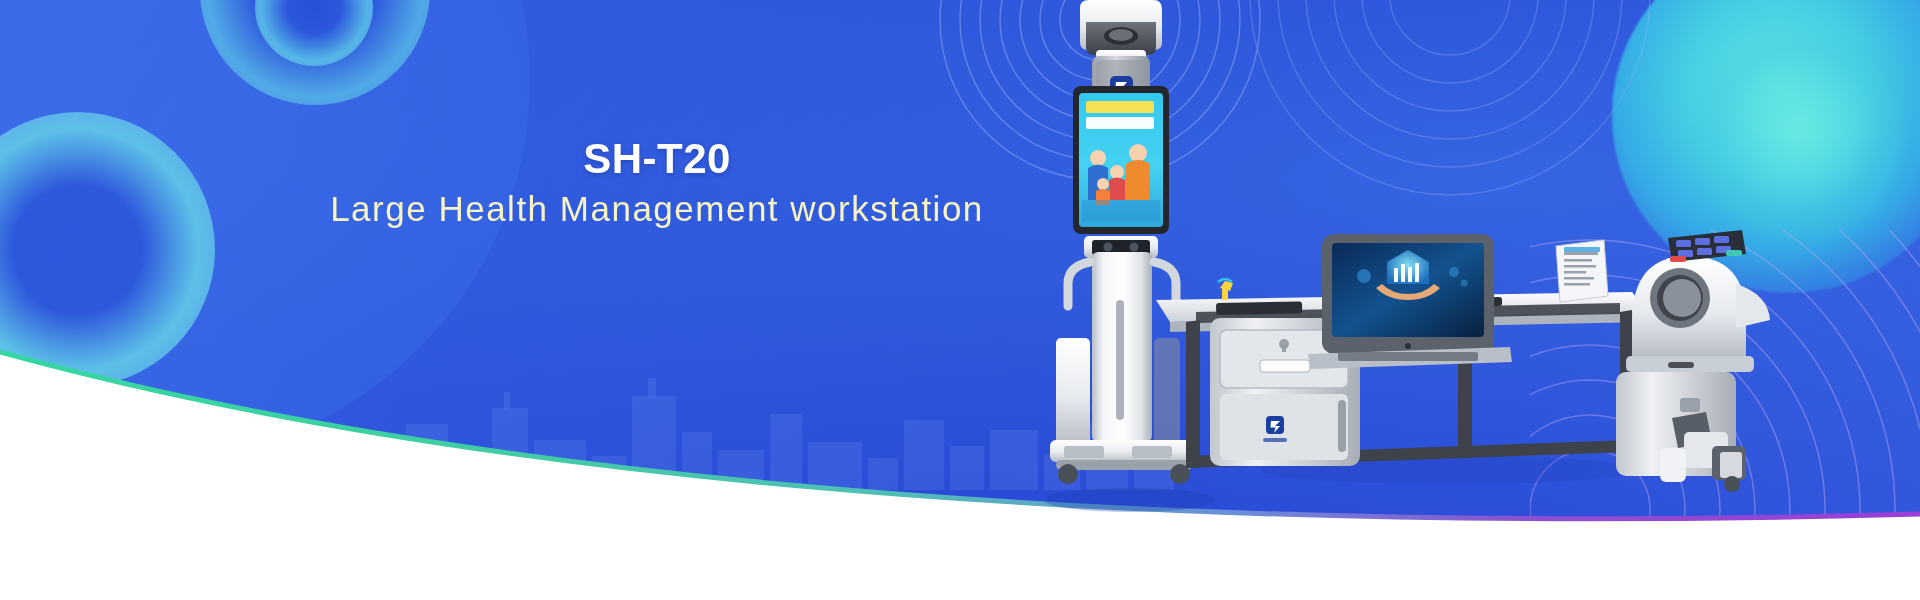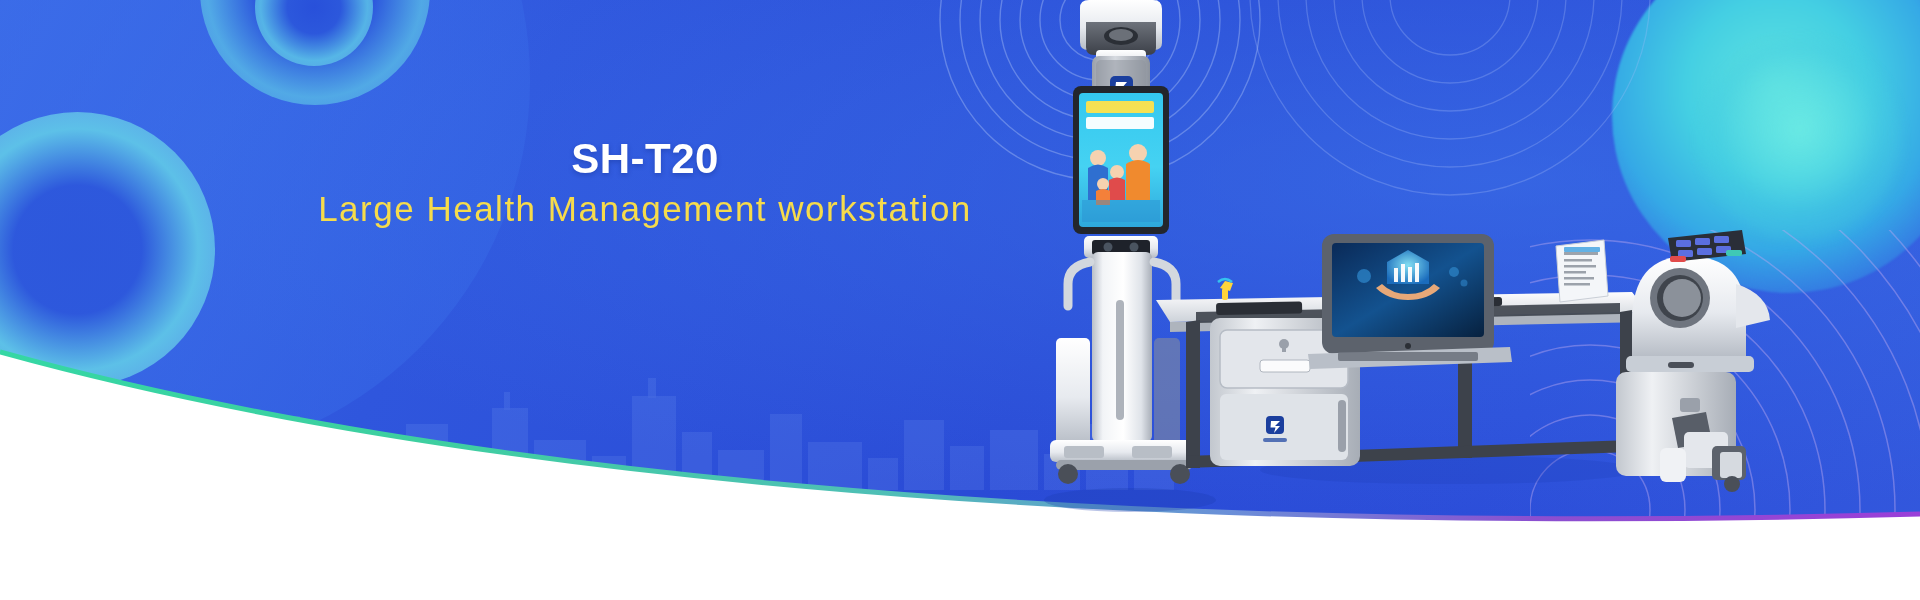--- a/index.html
+++ b/index.html
@@ -36,28 +36,28 @@
   .arcs-right{left:1530px;top:230px;}
   .arcs-mid{left:1240px;top:-215px;}
 
   
   .skyline{position:absolute;left:120px;bottom:110px;opacity:.30;}
 
   
   .curve{position:absolute;left:0;bottom:0;width:1920px;height:300px;}
 
   
-  .copy{position:absolute;left:265px;top:138px;width:760px;}
+  .copy{position:absolute;left:277px;top:138px;width:760px;}
   .model{font-size:42px;font-weight:bold;color:#ffffff;letter-spacing:.5px;text-align:center;
     margin:0 0 6px 0;text-shadow:0 2px 5px rgba(10,30,110,.30);line-height:1;}
   .title{font-size:84px;font-weight:bold;line-height:1.06;letter-spacing:2px;text-align:center;margin:0;
     background:linear-gradient(97deg,#ffffff 0%,#ffffff 38%,#e5fff9 55%,#a9f4e6 76%,#8ef0e2 100%);
     -webkit-background-clip:text;background-clip:text;color:transparent;
     filter:drop-shadow(0 4px 7px rgba(12,34,120,.38));}
-  .subtitle{font-size:35px;font-weight:300;color:#fde047;letter-spacing:1.5px;text-align:center;
+  .subtitle{font-size:35px;font-weight:300;color:#fef9c3;letter-spacing:1.5px;text-align:center;
     margin:10px 0 0 0;line-height:1.1;opacity:.97;}
 
   
   .product{position:absolute;left:1020px;top:0;width:900px;height:600px;}
 </style>
 </head>
 <body>
 
 <div class="banner">
 

